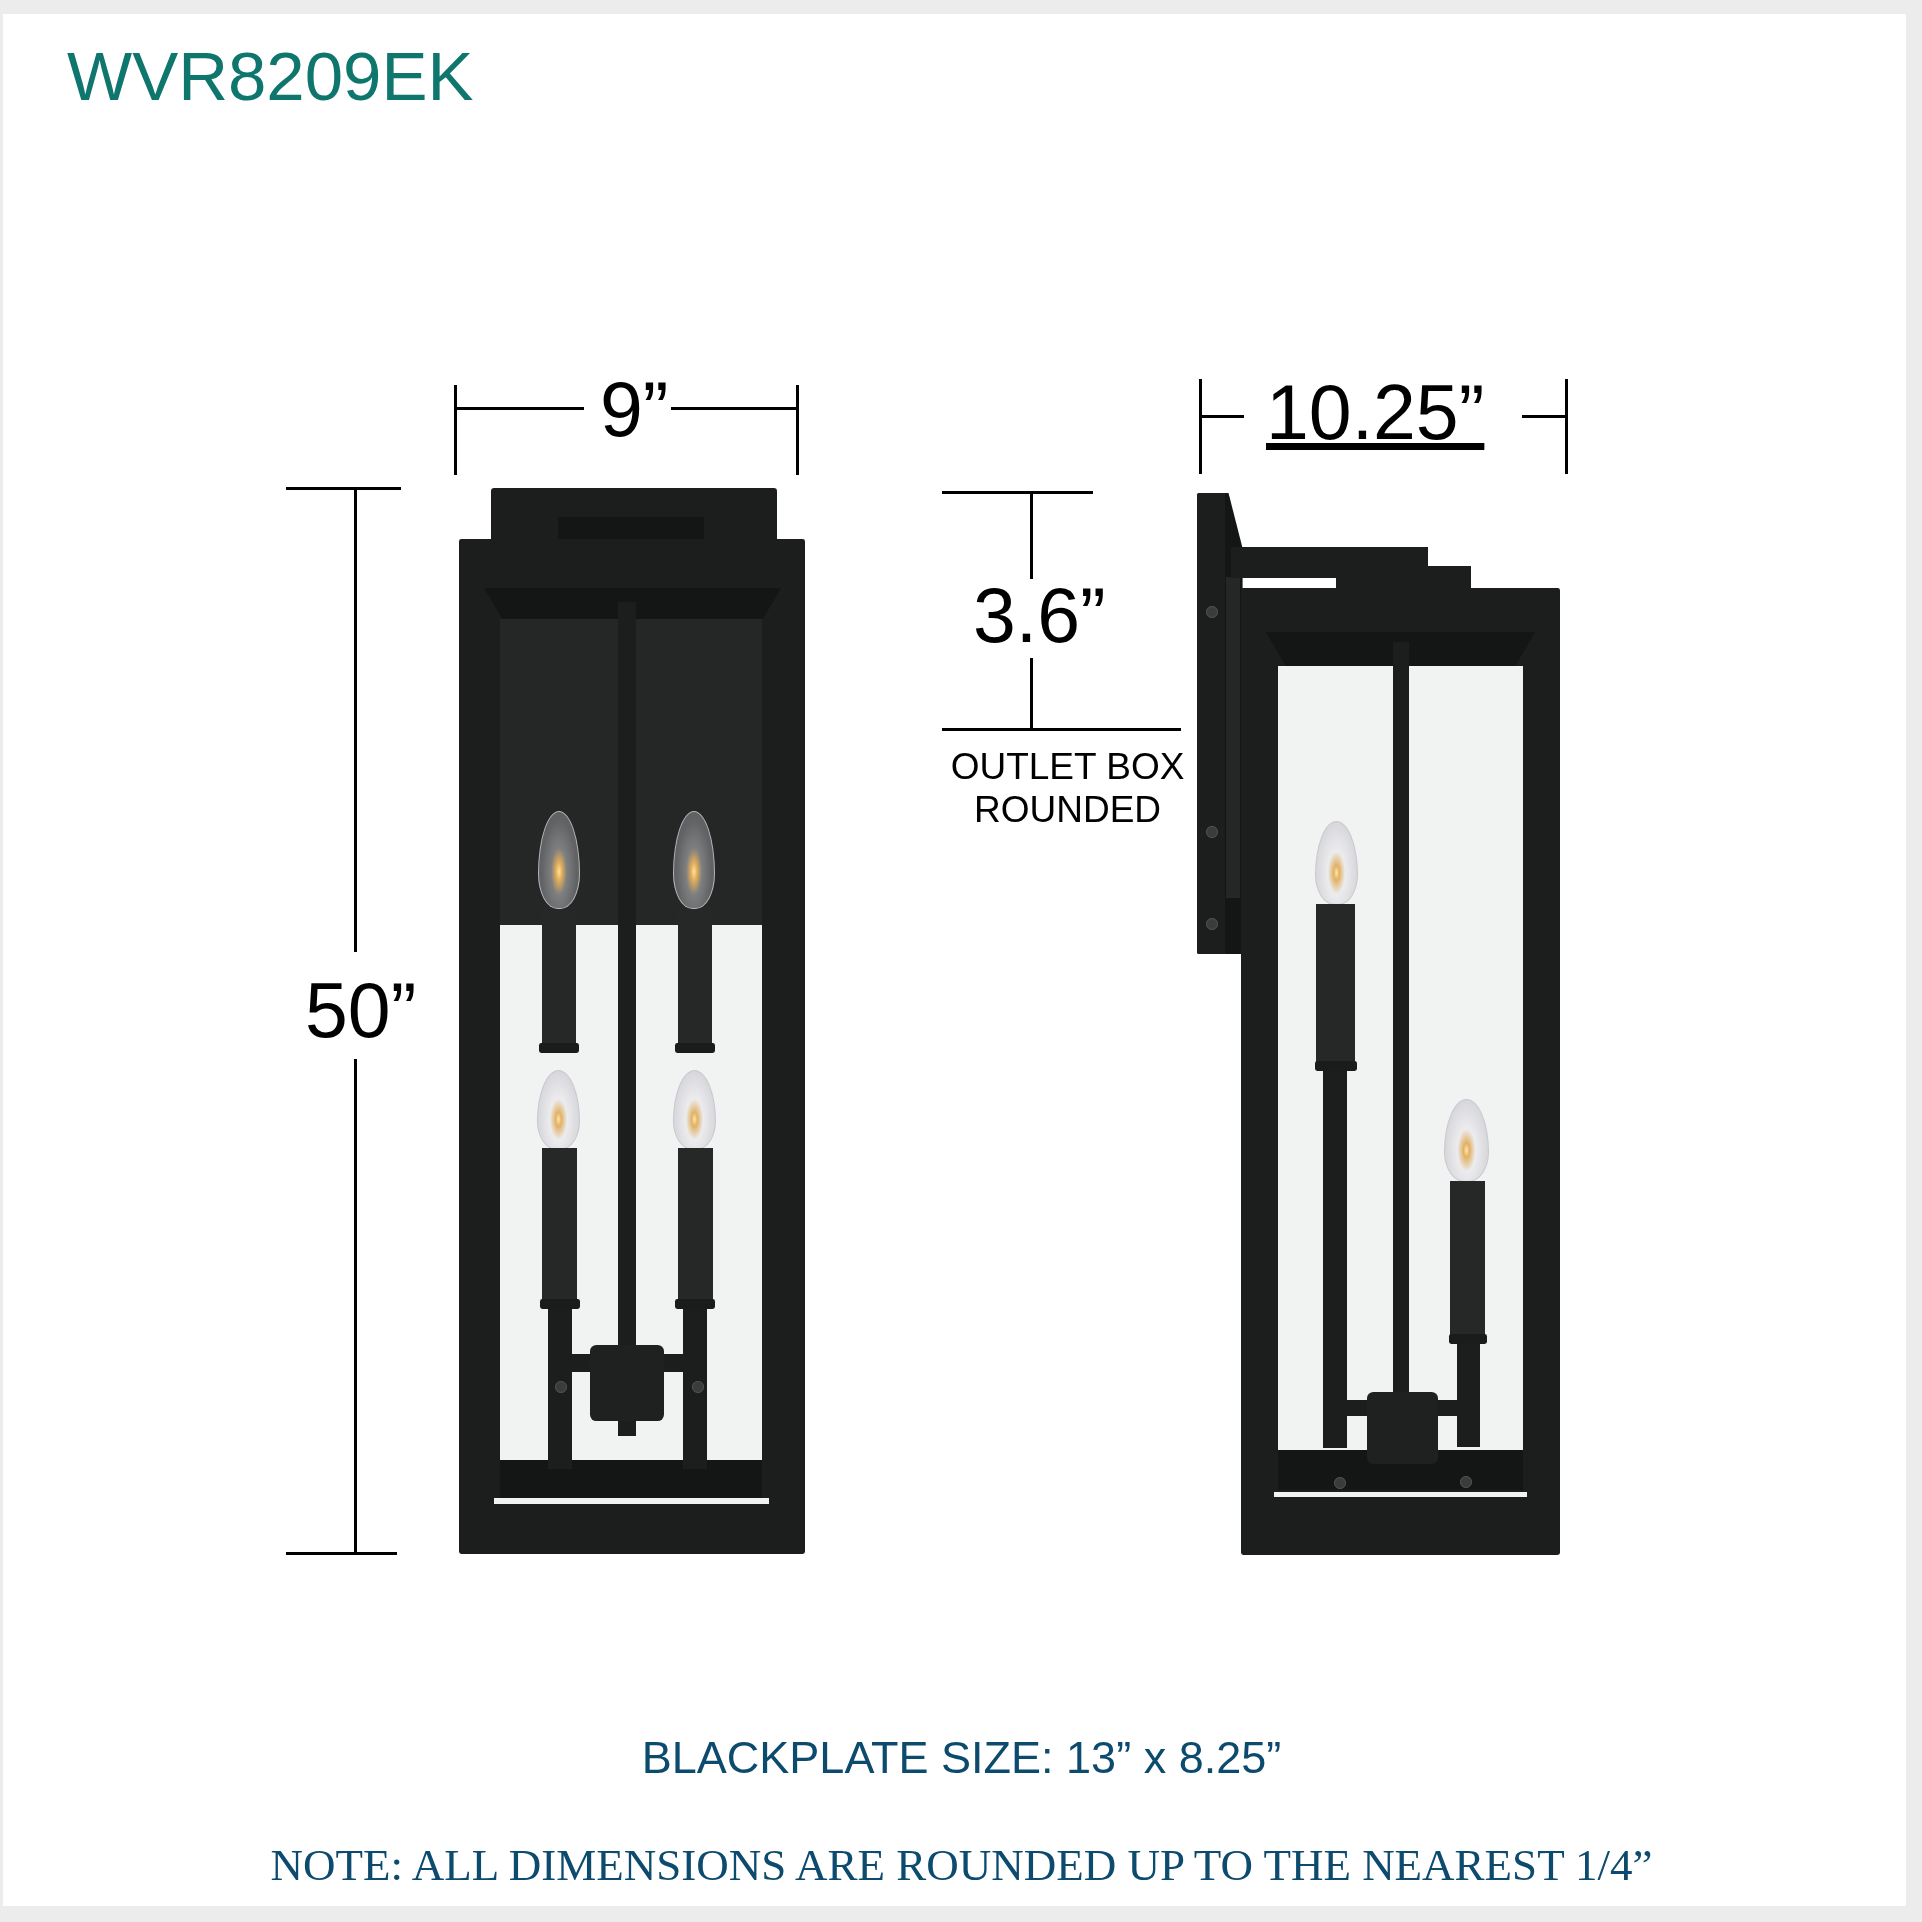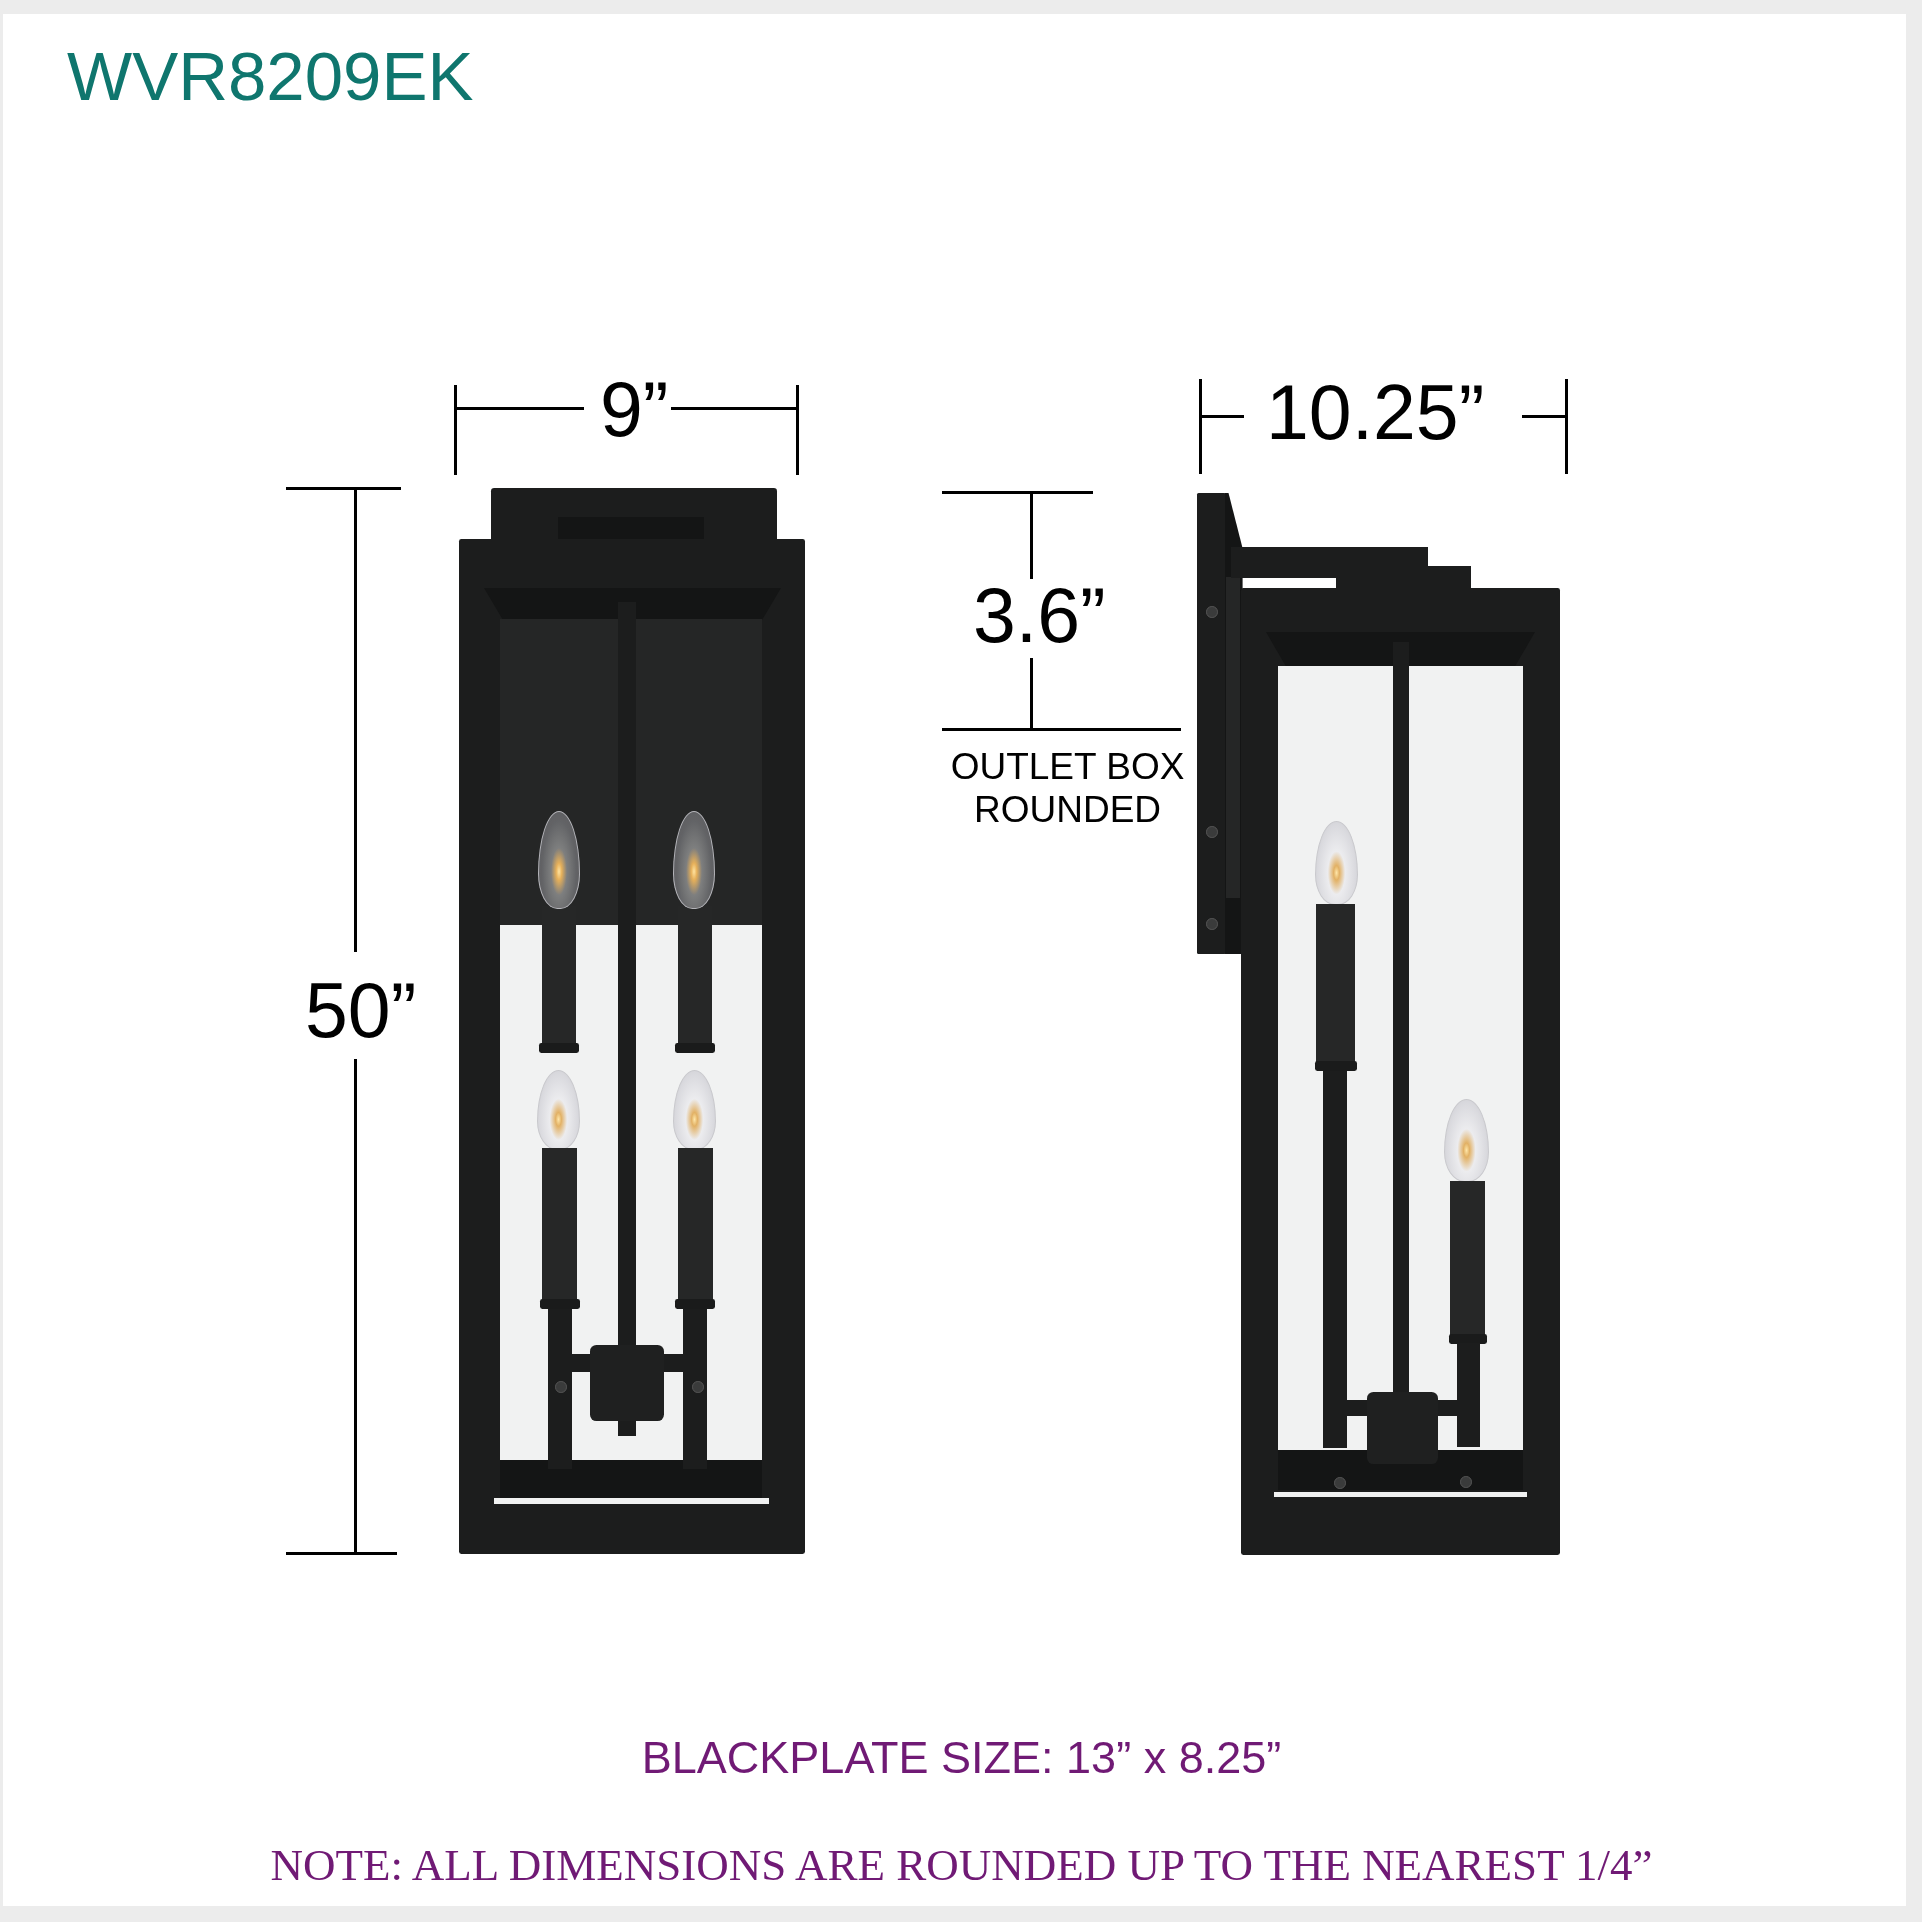--- a/index.html
+++ b/index.html
@@ -2,21 +2,21 @@
 <html style="font-size:13px"><head>
 <meta charset="utf-8">
 <style>
   html, body { margin:0; padding:0; }
   body { width:1923px; height:1923px; background:#ececec; position:relative; overflow:hidden; font-family:"Liberation Sans", sans-serif; }
   .sheet { position:absolute; left:3.2px; top:14.4px; width:1903px; height:1892px; background:#ffffff; }
   .abs { position:absolute; }
   .title { left:67px; top:42px; font-size:69px; color:#0f766e; letter-spacing:0px; line-height:1; transform:scaleX(1.0); transform-origin:left; }
   .dimtxt { font-size:77px; color:#000; line-height:1; white-space:nowrap; }
   .smalltxt { font-size:37px; color:#000; line-height:1.15; text-align:center; white-space:nowrap; }
-  .note { font-size:45px; color:#701a75; line-height:1; white-space:nowrap; left:0; width:1923px; text-align:center; }
+  .note { font-size:45px; color:#0c4a6e; line-height:1; white-space:nowrap; left:0; width:1923px; text-align:center; }
   .line { background:#000; position:absolute; }
   .blk { background:#1c1d1d; position:absolute; }
   .blk2 { background:#141515; position:absolute; }
   .blk3 { background:#252626; position:absolute; }
   .glass { background:#f1f2f2; position:absolute; }
   .bulb { position:absolute; border-radius:50% 50% 46% 46% / 64% 64% 36% 36%; background:radial-gradient(ellipse at 50% 62%, #ffe3a0 0%, #e6b05a 10%, rgba(200,200,200,0.55) 28%, rgba(150,150,155,0.55) 60%, rgba(110,110,115,0.7) 100%); border:1.6px solid rgba(190,190,195,0.9); box-sizing:border-box; }
   .bulb.light { background:radial-gradient(ellipse at 50% 62%, #ffe6a8 0%, #e2b165 10%, rgba(235,235,238,0.85) 30%, rgba(215,215,220,0.9) 65%, rgba(190,190,195,0.9) 100%); border:1.6px solid #c9c9cd; }
   .sleeve { position:absolute; background:#262727; }
   .ring { position:absolute; background:#1a1b1b; border-radius:2.4px; }
   .hub { position:absolute; background:#1f2020; border-radius:6.4px; }
@@ -82,21 +82,21 @@
   <div class="hub" style="left:590px;top:1345px;width:74px;height:76px;"></div>
   <div class="screw" style="left:555px;top:1381px;"></div>
   <div class="screw" style="left:692px;top:1381px;"></div>
 </div>
 
 <div>
   <div class="line" style="left:1199px;top:379px;width:3.2px;height:95px;"></div>
   <div class="line" style="left:1565px;top:379px;width:3.2px;height:95px;"></div>
   <div class="line" style="left:1201px;top:415px;width:43px;height:3.2px;"></div>
   <div class="line" style="left:1522px;top:415px;width:44px;height:3.2px;"></div>
-  <div class="abs dimtxt" style="left:1266px;top:374px;">10.25”</div>
+  <div class="abs dimtxt" style="left:1266px;top:374px;text-decoration:underline;">10.25”</div>
 </div>
 
 <div>
   <div class="line" style="left:942px;top:491px;width:151px;height:3.2px;"></div>
   <div class="line" style="left:942px;top:728px;width:239px;height:3.2px;"></div>
   <div class="line" style="left:1030px;top:492px;width:3.2px;height:87px;"></div>
   <div class="line" style="left:1030px;top:658px;width:3.2px;height:72px;"></div>
   <div class="abs dimtxt" style="left:973px;top:577px;">3.6”</div>
   <div class="abs smalltxt" style="left:940px;top:746px;width:255px;">
     <div>OUTLET BOX</div>

